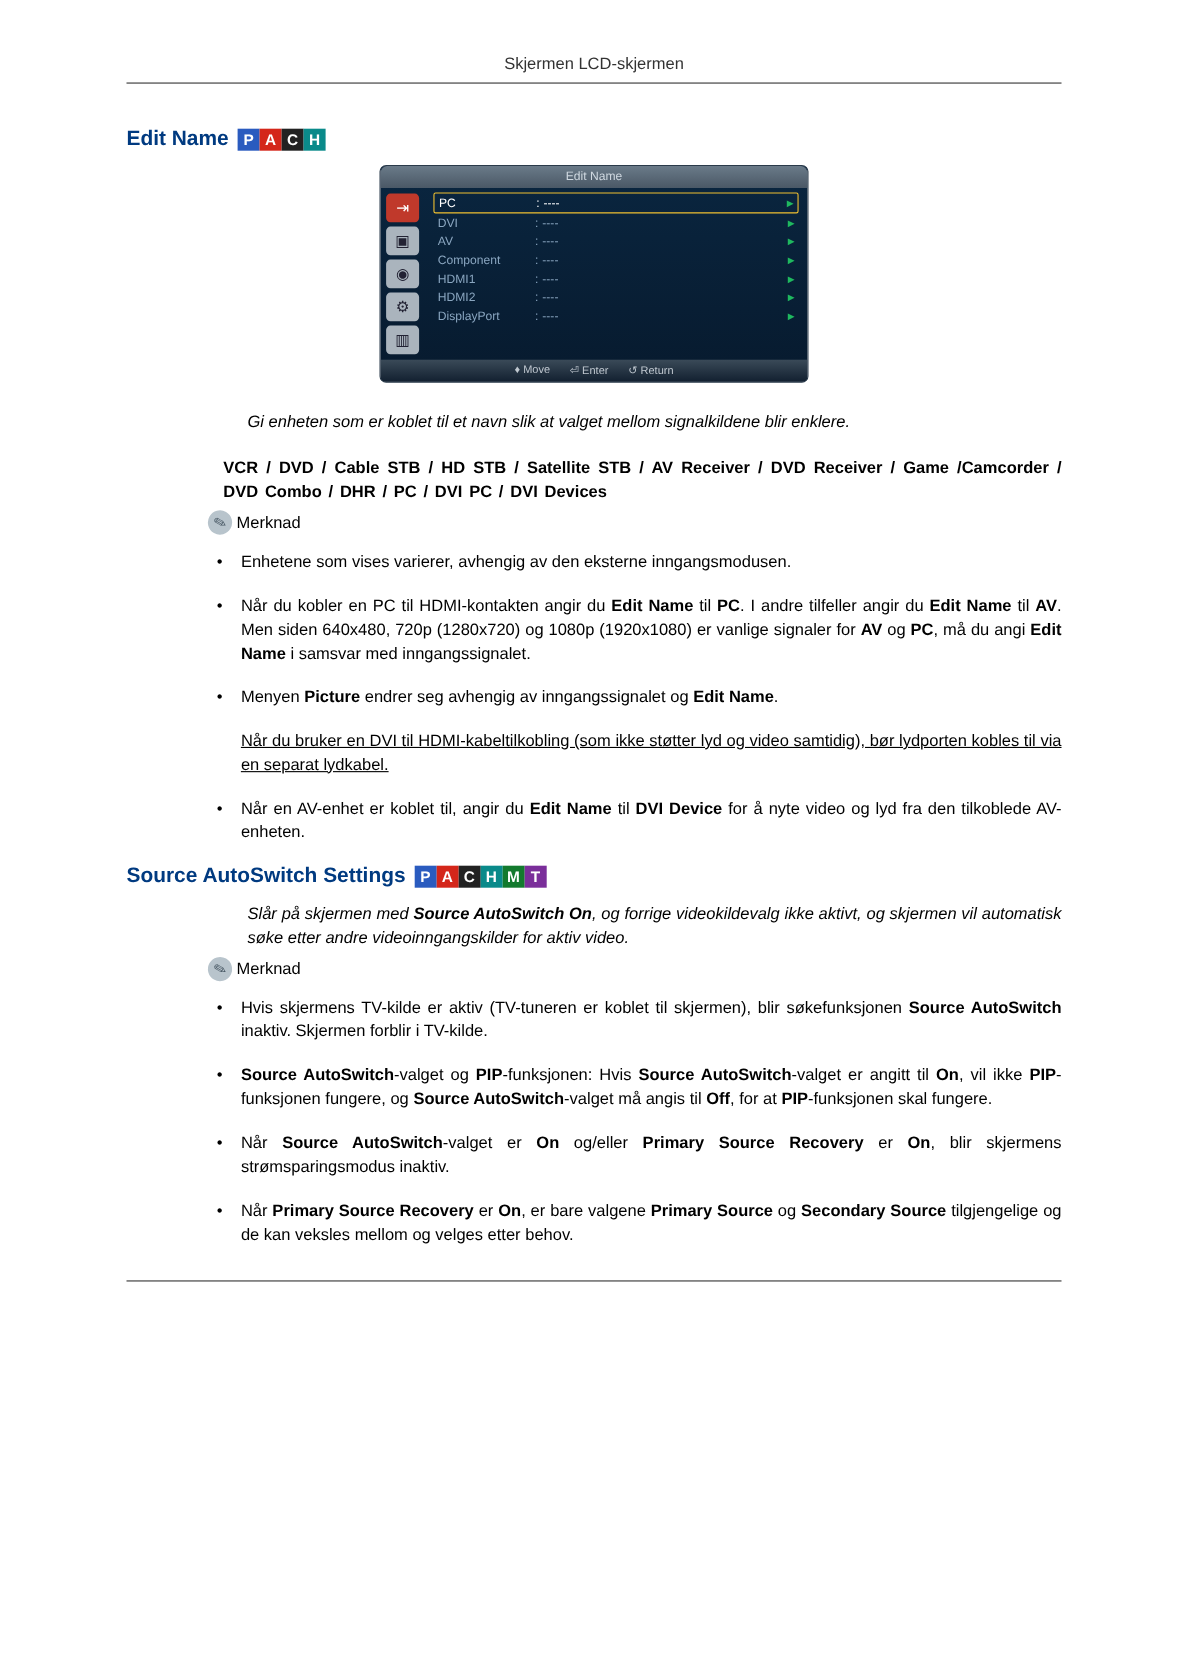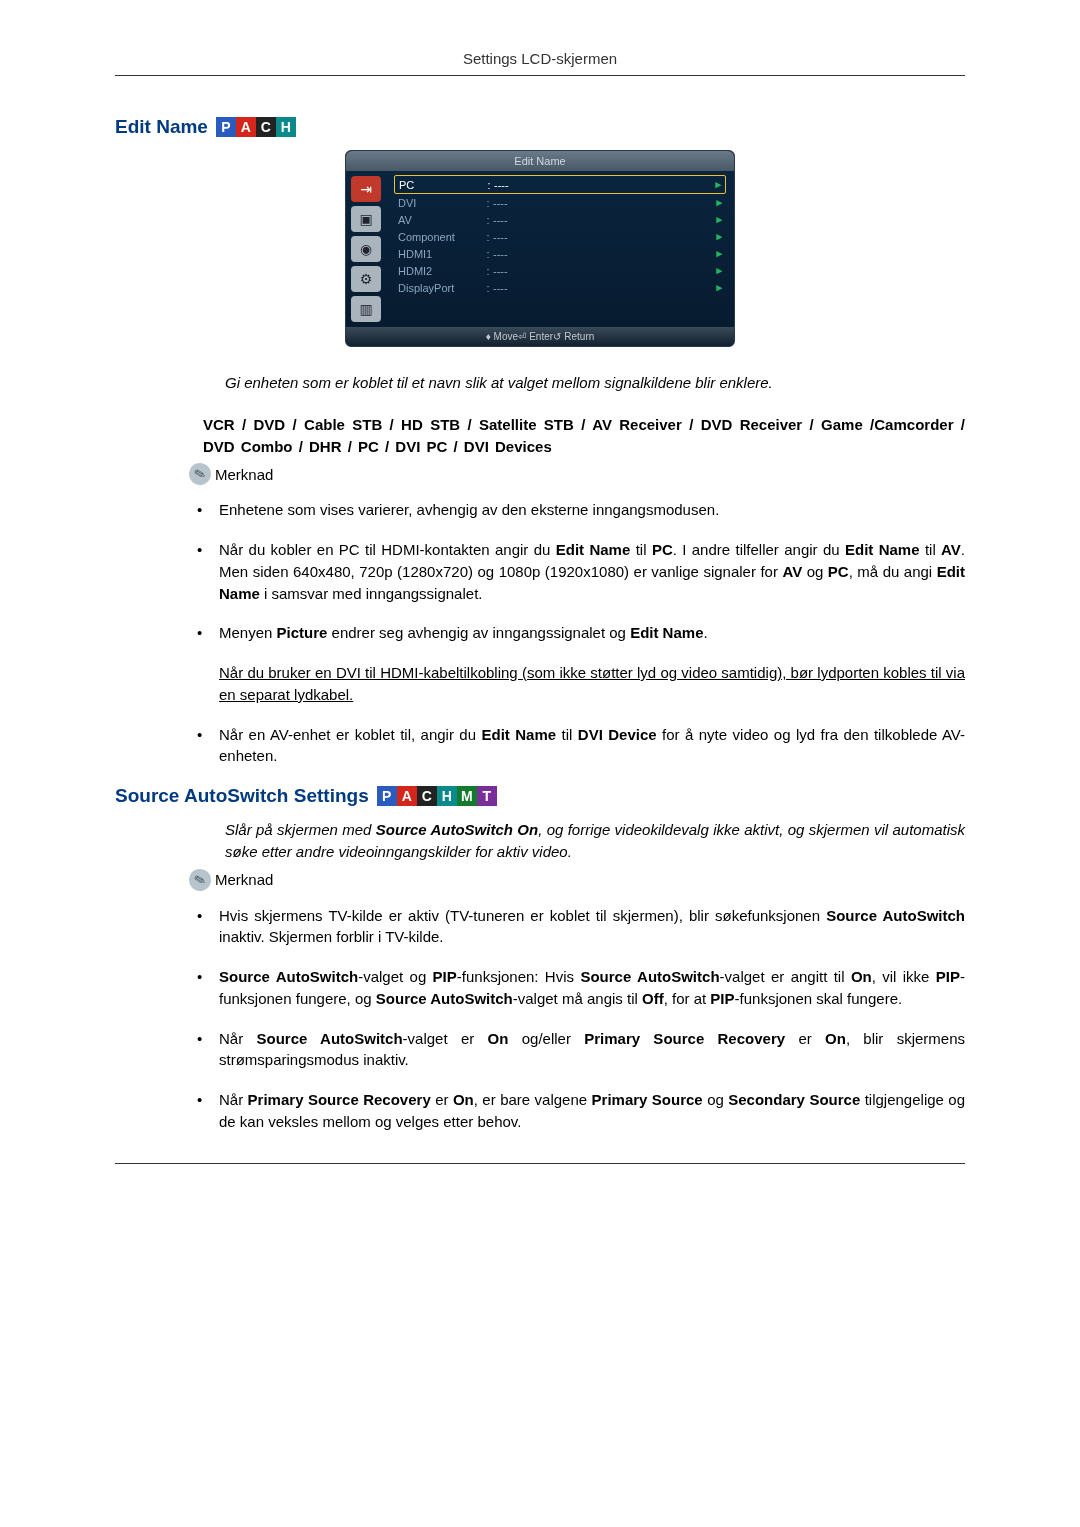--- a/index.html
+++ b/index.html
@@ -29,21 +29,21 @@
   .osd-icons { width: 40px; display: flex; flex-direction: column; gap: 4px; padding: 5px; }
   .osd-icon { width: 30px; height: 26px; background: #aab4bd; border-radius: 4px; display: flex; align-items: center; justify-content: center; font-size: 14px; color: #223; }
   .osd-icon.red { background: #c0392b; color: #fff; }
   .osd-list { flex: 1; padding: 4px 8px 8px 8px; }
   .osd-row { display: flex; align-items: center; padding: 2px 4px; color: #8aa6c0; }
   .osd-row.sel { border: 1px solid #f0c030; border-radius: 2px; color: #fff; }
   .osd-row-label { flex: 0 0 85px; }
   .osd-row-sep { flex: 0 0 10px; text-align: center; }
   .osd-row-val { flex: 1; }
   .osd-row-arrow { color: #1fb85f; font-weight: bold; }
-  .osd-footer { display: flex; justify-content: center; gap: 0; padding: 4px; background: linear-gradient(#3a4a58, #122030); color: #c0c8d0; font-size: 10px; }
+  .osd-footer { display: flex; justify-content: center; gap: 18px; padding: 4px; background: linear-gradient(#3a4a58, #122030); color: #c0c8d0; font-size: 10px; }
   .osd-footer span::before { margin-right: 4px; }
   .content-block { margin-left: 110px; margin-bottom: 20px; line-height: 1.45; font-style: italic; }
   .content-block.justify { text-align: justify; }
   .options-list {
     font-weight: bold;
     margin-left: 88px;
     margin-bottom: 6px;
     line-height: 1.45;
     text-align: justify;
     text-align-last: left;
@@ -56,21 +56,21 @@
   ul.bullets > li { position: relative; padding-left: 30px; margin-bottom: 18px; line-height: 1.45; text-align: justify; }
   ul.bullets > li::before { content: "•"; position: absolute; left: 8px; top: 0; }
   ul.bullets > li .subpara { margin-top: 18px; text-decoration: underline; }
   .footer-line { border-top: 1px solid #333; margin-top: 30px; }
   b { font-weight: bold; }
 </style>
 </head>
 <body>
 
 <div class="page-header-line">
-  <span>Settings LCD-skjermen</span>
+  <span>Skjermen LCD-skjermen</span>
 </div>
 
 <div class="section-heading">
   <span>Edit Name</span>
   <span class="badge-row">
     <span class="badge b-p">P</span>
     <span class="badge b-a">A</span>
     <span class="badge b-c">C</span>
     <span class="badge b-h">H</span>
   </span>

